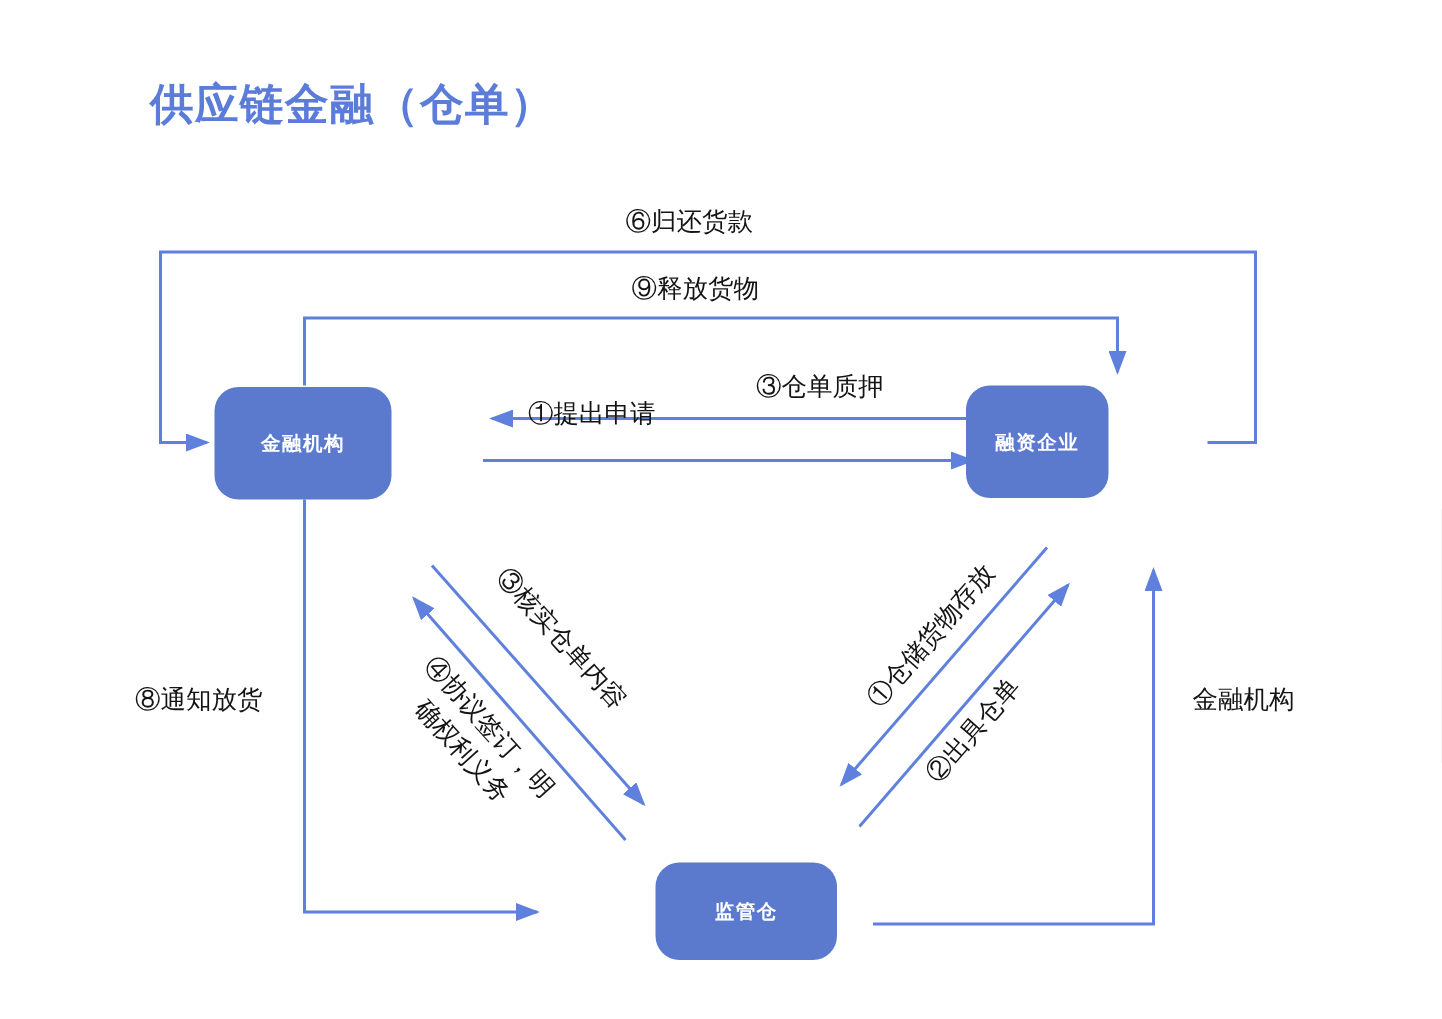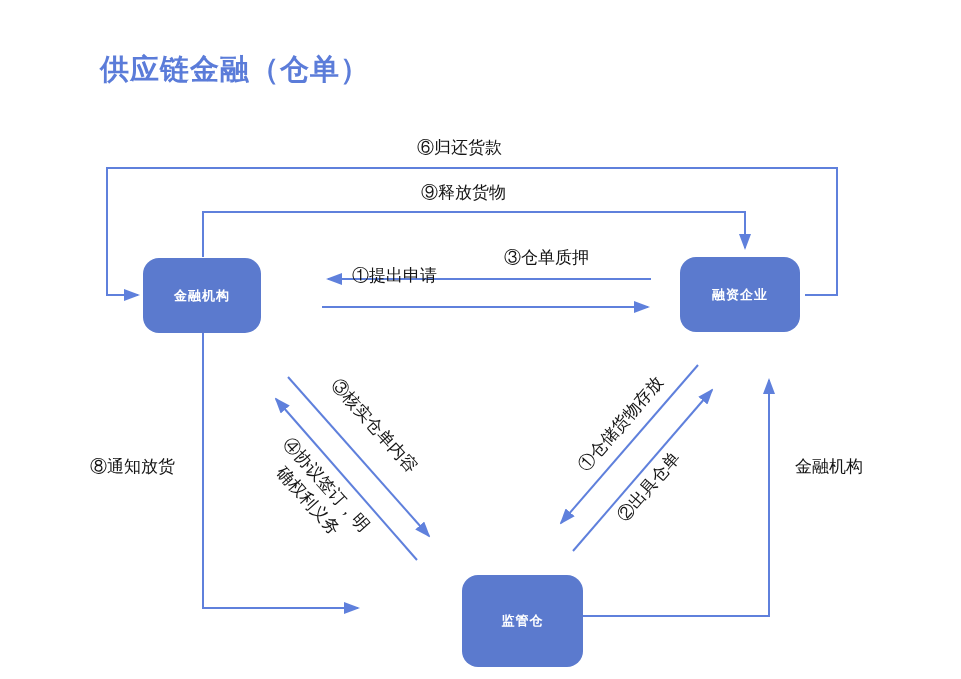--- a/index.html
+++ b/index.html
@@ -22,22 +22,22 @@
   }
   svg.wires{position:absolute;left:0;top:0;pointer-events:none;}
   svg.wires path{fill:none;stroke:var(--arrow);stroke-width:2;}
   svg.wires marker path{fill:var(--arrow);stroke:none;}
   .node{
     position:absolute;background:var(--box_fill);color:var(--box_text);
     border-radius:16px;display:flex;align-items:center;justify-content:center;
     font-size:13px;font-weight:bold;letter-spacing:1px;
   }
   .node.fin{left:143px;top:258px;width:118px;height:75px;}
-  .node.ent{left:680px;top:257px;width:120px;height:75px;}
-  .node.ware{left:462px;top:575px;width:121px;height:92px;}
+  .node.ent{left:644px;top:257px;width:95px;height:75px;}
+  .node.ware{left:437px;top:575px;width:121px;height:65px;}
   .elabel{
     position:absolute;color:var(--label_text);font-size:17px;white-space:nowrap;
     font-family:"Liberation Serif","DejaVu Serif",serif;
   }
   .elabel.rot{
     white-space:pre-line;text-align:center;line-height:1.4;
     transform:translate(-50%,-50%) rotate(var(--rot));transform-origin:center;
   }
   .l-step6{left:417px;top:136px;}
   .l-step7{left:421px;top:181px;}

